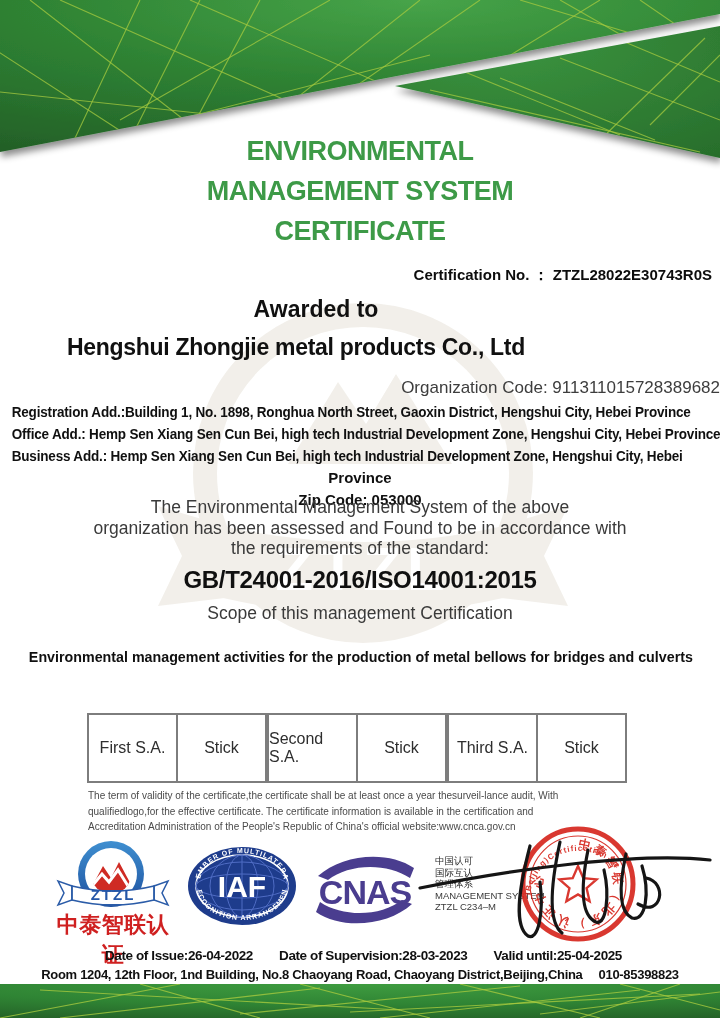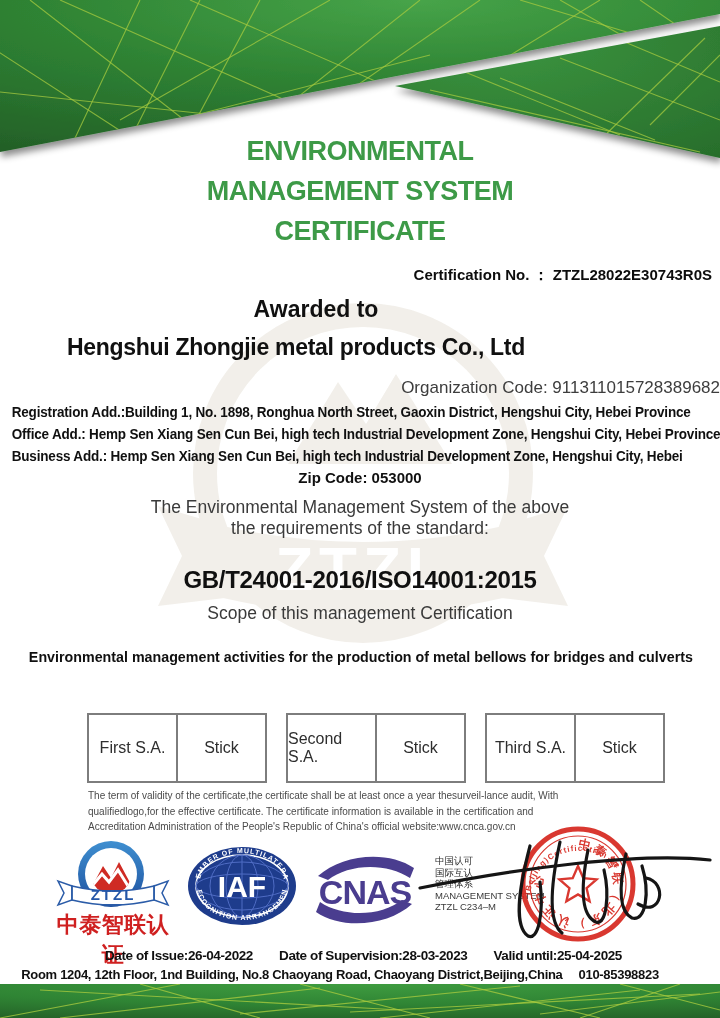--- a/index.html
+++ b/index.html
@@ -36,41 +36,41 @@
   
   .statement{left:0;top:497px;width:720px;text-align:center;font-size:17.5px;
              line-height:20.5px;color:#3a3a3a;font-weight:400;}
   .standard{left:0;top:566px;width:720px;text-align:center;font-size:24px;font-weight:bold;letter-spacing:-.3px;}
   .scope{left:0;top:603px;width:720px;text-align:center;font-size:17.5px;color:#3a3a3a;font-weight:400;}
   .activities{left:0;top:648px;width:720px;display:flex;justify-content:flex-start;}
   .activities span{white-space:nowrap;font-size:15.5px;font-weight:bold;
                    transform:scaleX(.92);transform-origin:50% 50%;}
 
   
-  .audit{left:87px;top:713px;display:flex;gap:19px;}
+  .audit{left:87px;top:713px;display:flex;}
   .pair{display:flex;border:2px solid #7d7d7d;height:66px;background:#fff;}
   .cell{width:87px;display:flex;align-items:center;justify-content:center;
         font-size:16px;color:#2e2e2e;}
   .cell.first{border-right:2px solid #7d7d7d;}
 
   
   .fine{left:88px;top:788px;width:600px;font-size:10px;line-height:15.5px;
         color:#4a4a4a;white-space:nowrap;}
 
   
   .ztzl-caption{left:50px;top:910px;width:126px;text-align:center;color:#cf2020;
                 font-weight:bold;font-size:22px;letter-spacing:.5px;}
   .cnas-lines{left:435px;top:855px;font-size:9.5px;line-height:11.6px;color:#2c2c2c;white-space:nowrap;}
   .cnas-lines .en{color:#3a3a3a;}
 
   
   .dates{left:105px;top:948px;width:517px;display:flex;justify-content:space-between;
          font-size:13.5px;font-weight:bold;letter-spacing:-.4px;white-space:nowrap;}
-  .botaddr{left:0;top:967px;width:600px;display:flex;justify-content:center;gap:16px;
-           font-size:13px;font-weight:bold;letter-spacing:-.3px;white-space:nowrap;margin-left:40px;}
+  .botaddr{left:0;top:967px;width:720px;display:flex;justify-content:center;gap:16px;
+           font-size:13px;font-weight:bold;letter-spacing:-.3px;white-space:nowrap;}
 </style>
 </head>
 <body>
 
 <div class="page">
 
   <svg class="abs watermark" viewBox="0 0 470 420">
     <circle cx="235" cy="205" r="158" fill="none" stroke="#f0ede7" stroke-width="24"></circle>
     <path d="M 160 196 L 210 114 L 238 156 L 268 106 L 324 196 Z" fill="#f0ede7"></path>
     <path d="M 95 258 Q 235 290 375 258 L 375 330 Q 235 362 95 330 Z" fill="#f0ede7"></path>
@@ -146,25 +146,27 @@
   </div>
 
   <div class="abs awarded">Awarded to</div>
   <div class="abs company">Hengshui Zhongjie metal products Co., Ltd</div>
   <div class="abs orgcode">Organization Code: 911311015728389682</div>
 
   <div class="abs addrblock">
     <div class="addr">Registration Add.:Building 1, No. 1898, Ronghua North Street, Gaoxin District, Hengshui City, Hebei Province</div>
     <div class="addr">Office Add.: Hemp Sen Xiang Sen Cun Bei, high tech Industrial Development Zone, Hengshui City, Hebei Province</div>
     <div class="addr">Business Add.: Hemp Sen Xiang Sen Cun Bei, high tech Industrial Development Zone, Hengshui City, Hebei</div>
+    <div class="addr-c">Province</div>
     <div class="addr-c">Zip Code: 053000</div>
   </div>
 
   <div class="abs statement">
     <div>The Environmental Management System of the above</div>
+    <div>organization has been assessed and Found to be in accordance with</div>
     <div>the requirements of the standard:</div>
   </div>
   <div class="abs standard">GB/T24001-2016/ISO14001:2015</div>
   <div class="abs scope">Scope of this management Certification</div>
   <div class="abs activities">
     <span>Environmental management activities for the production of metal bellows for bridges and culverts</span>
   </div>
 
   <div class="abs audit">
     <div class="pair">

